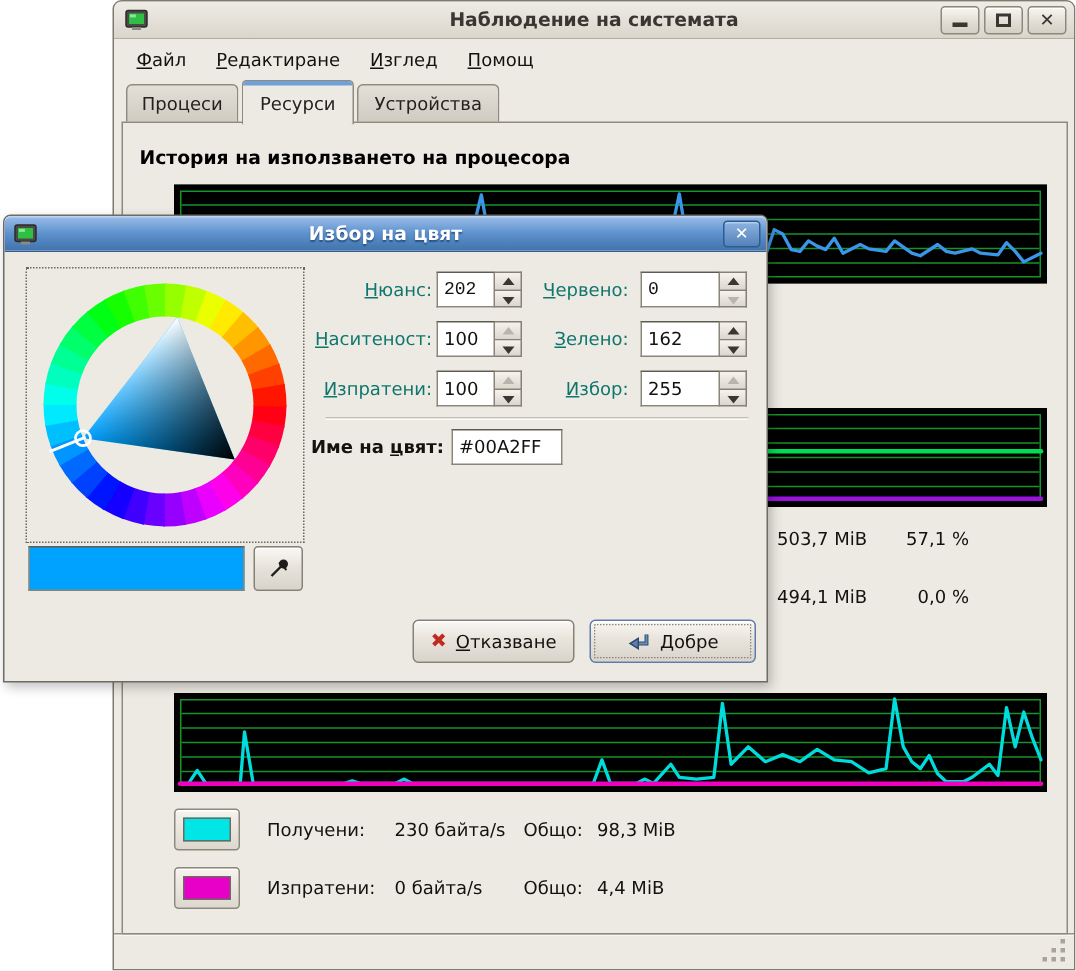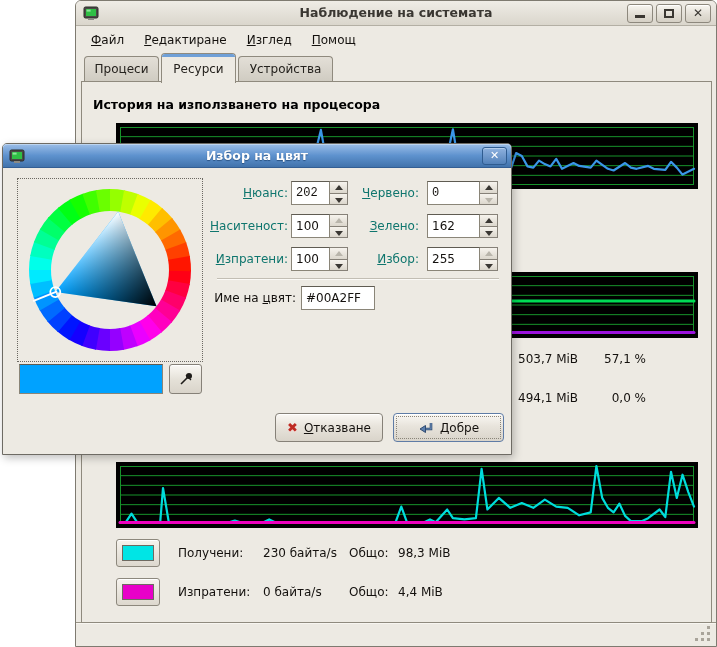--- a/index.html
+++ b/index.html
@@ -79,21 +79,21 @@
   .spin > div { flex:1; border:1px solid #868178; border-left:none; background:linear-gradient(#F6F3ED,#DCD7CD);
     position:relative; }
   .spin > div + div { border-top:none; }
   .arr { position:absolute; left:5px; width:0; height:0; border-left:4px solid transparent; border-right:4px solid transparent; }
   .arr-up { top:3px; border-bottom:5px solid #3A3733; }
   .arr-down { top:4px; border-top:5px solid #3A3733; }
   .arr-up.disabled { border-bottom-color:#B9B5AB; }
   .arr-down.disabled { border-top-color:#B9B5AB; }
 
   .dsep { position:absolute; left:214px; top:134px; width:282px; height:2px; border-top:1px solid #C2BEB4; border-bottom:1px solid #FBFAF7; }
-  .name-label { position:absolute; left:160px; top:147px; width:133px; text-align:right; color:#14110E; }
+  .name-label { position:absolute; left:160px; top:147px; width:133px; text-align:right; color:#14110E;font-weight:bold; }
   .name-label u { text-decoration:underline; }
   .name-entry { left:298px; top:142px; width:74px; }
 
   .dlg-btn { position:absolute; top:269px; height:29px; border:1px solid #868178; border-radius:4px;
     background:linear-gradient(#FAF8F4,#E8E4DC 45%,#D9D4CA); box-shadow:inset 0 1px 0 #fff;
     font-family:inherit; font-size:12px; color:#14110E; display:flex; align-items:center; justify-content:center; gap:6px; }
   .btn-cancel { left:272px; width:108px; }
   .btn-ok { left:390px; width:111px; border-color:#5F7CA6; outline:1px dotted #8A857A; outline-offset:-4px; }
   .cancel-x { color:#BE2B22; font-weight:bold; font-size:13px; text-shadow:0 1px 0 #F6D9D4; }
 </style>

